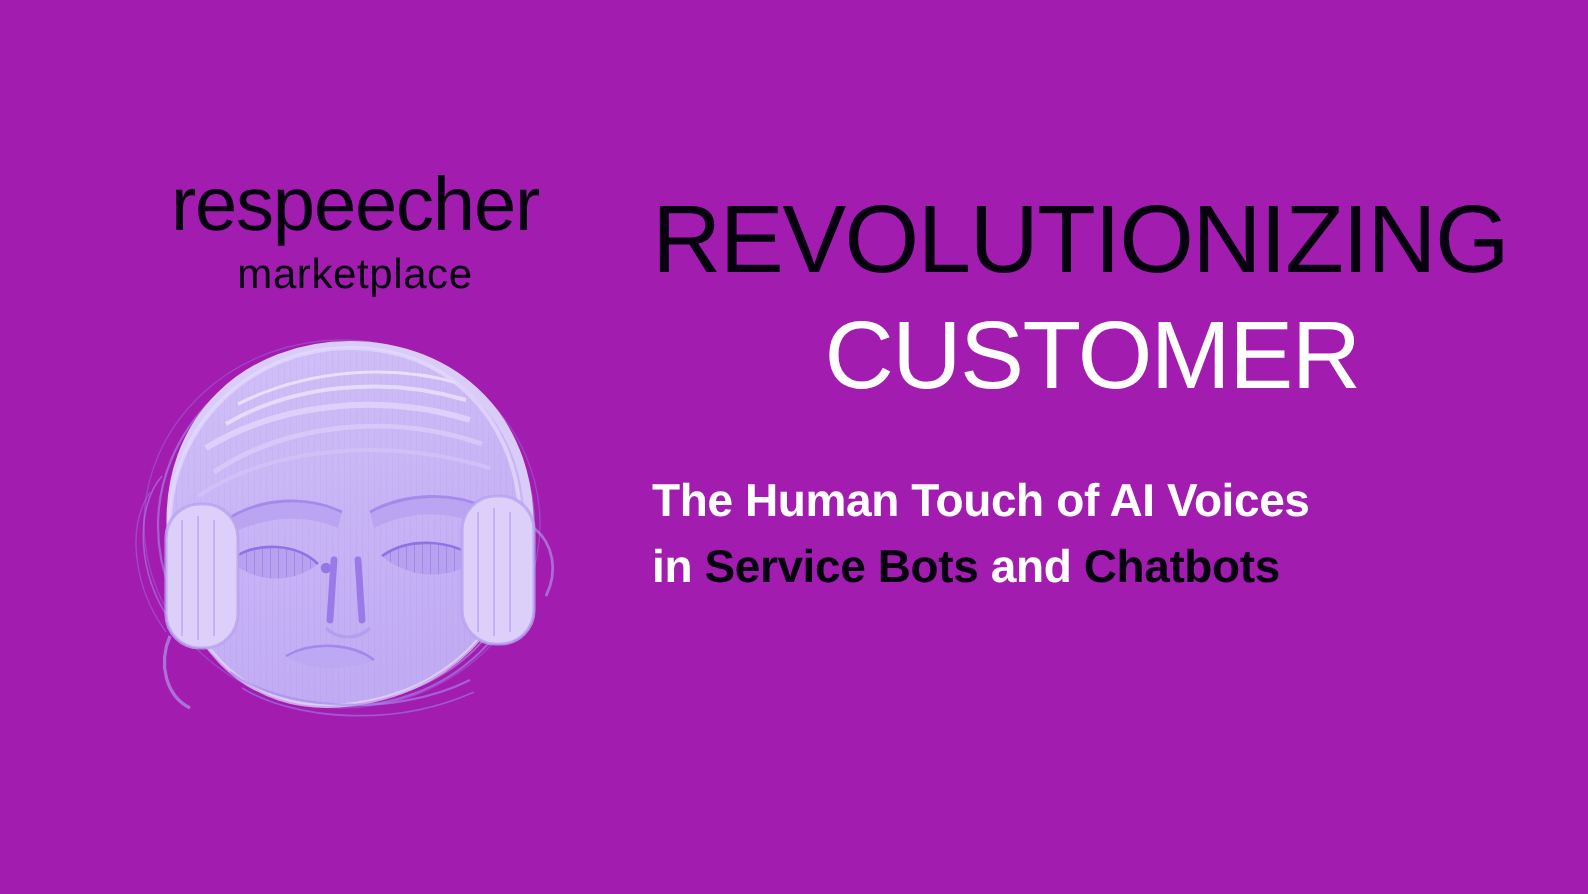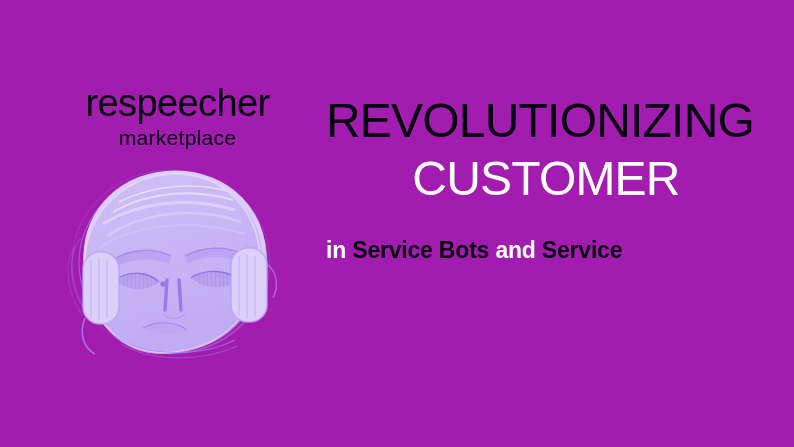--- a/index.html
+++ b/index.html
@@ -221,19 +221,22 @@
 
   <div class="copy">
 
     <div class="headline hl-1">REVOLUTIONIZING</div>
 
     <div class="headline hl-2">CUSTOMER</div>
 
 
     <div class="subtitle">
       <div>
-        <span class="sub-white">in </span><span class="sub-dark">Service Bots</span><span class="sub-white"> and </span><span class="sub-dark">Service</span>
+        <span class="sub-white">The Human Touch of AI Voices</span>
+      </div>
+      <div>
+        <span class="sub-white">in </span><span class="sub-dark">Service Bots</span><span class="sub-white"> and </span><span class="sub-dark">Chatbots</span>
       </div>
     </div>
 
   </div>
 
 </div>
 
 </body></html>

